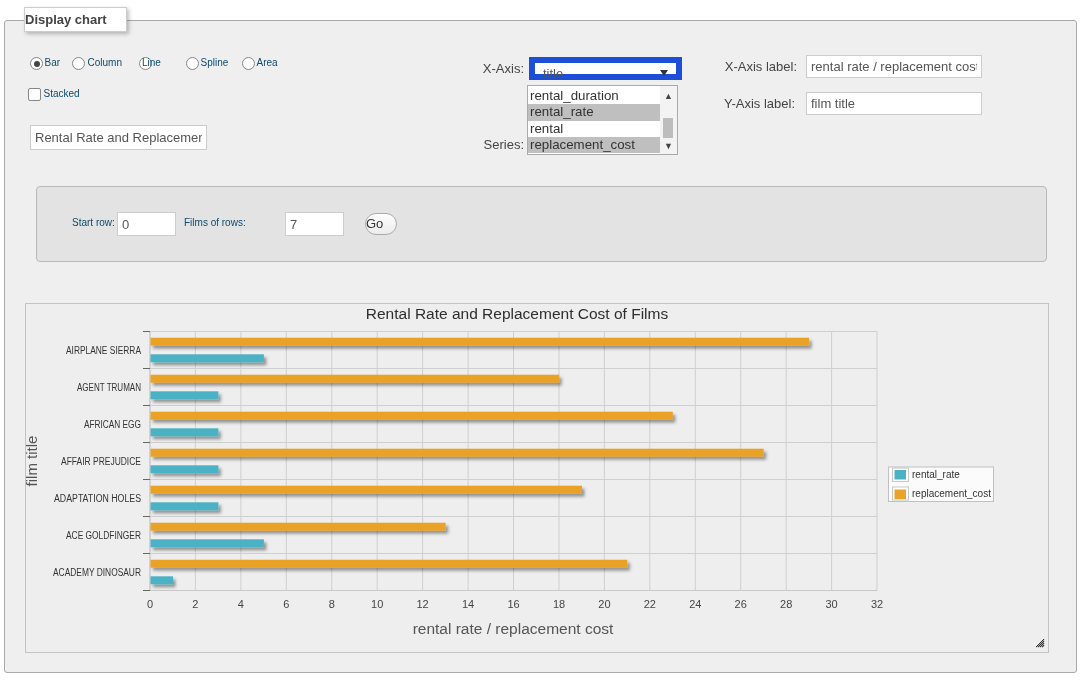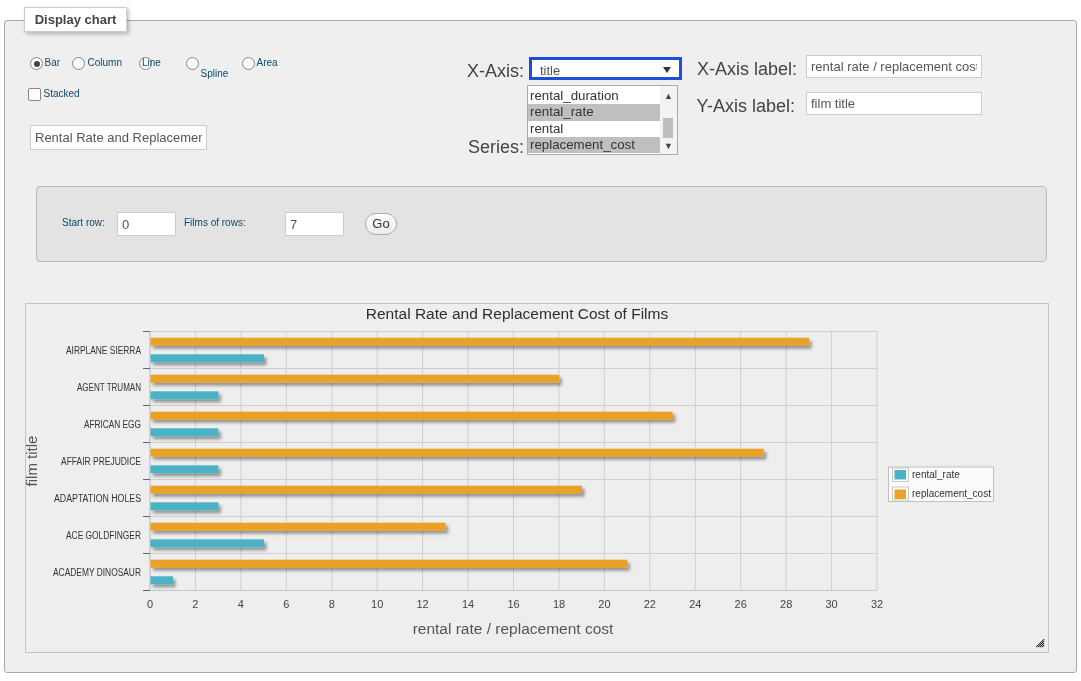--- a/index.html
+++ b/index.html
@@ -1,30 +1,30 @@
 <!DOCTYPE html>
 <html><head>
 <meta charset="utf-8">
 <style>
   html,body{margin:0;padding:0;background:#fff;}
   body{font-family:"Liberation Sans",sans-serif;}
   #page{position:relative;width:1081px;height:681px;overflow:hidden;}
   .abs{position:absolute;}
   #fs{left:4px;top:20px;width:1073px;height:653px;background:#efefef;border:1px solid #a9a9a9;border-radius:3px;box-sizing:border-box;}
-  #fslegend{left:24px;top:7px;background:#fff;border:1px solid #ccc;box-shadow:2px 2px 4px rgba(0,0,0,0.25);width:103px;height:25px;line-height:24px;text-align:center;font-size:13px;font-weight:bold;color:#444;box-sizing:border-box;}
+  #fslegend{left:24px;top:7px;background:#fff;border:1px solid #ccc;box-shadow:2px 2px 4px rgba(0,0,0,0.25);width:103px;height:25px;line-height:24px;text-align:left;font-size:13px;font-weight:bold;color:#444;box-sizing:border-box;}
   .lbl{position:absolute;font-size:10px;color:#0c4a6e;white-space:nowrap;}
-  .rlbl{position:absolute;font-size:18px;color:#444;white-space:nowrap;text-align:right;}
+  .rlbl{position:absolute;font-size:13px;color:#444;white-space:nowrap;text-align:right;}
   input[type=text]{position:absolute;box-sizing:border-box;border:1px solid #ccc;background:#fff;font-family:"Liberation Sans",sans-serif;font-size:13px;color:#555;padding:0 4px;margin:0;outline:none;}
   .radio{position:absolute;width:13px;height:13px;border:1px solid #878787;border-radius:50%;background:#fdfdfd;box-sizing:border-box;}
   .radio.sel::after{content:"";position:absolute;left:2.5px;top:2.5px;width:6px;height:6px;border-radius:50%;background:#444;}
   .checkbox{position:absolute;width:13px;height:13px;border:1px solid #878787;border-radius:2px;background:#fdfdfd;box-sizing:border-box;}
   #toolbar{left:36px;top:186px;width:1011px;height:76px;background:#e3e3e3;border:1px solid #b9b9b9;border-radius:4px;box-sizing:border-box;}
-  #gobtn{left:365px;top:213px;width:32px;height:22px;border:1px solid #ababab;border-radius:11px;background:linear-gradient(#fefefe,#ececec);font-size:13px;color:#333;text-align:center;line-height:20px;box-sizing:border-box;}
+  #gobtn{left:365px;top:213px;width:32px;height:22px;border:1px solid #ababab;border-radius:11px;background:linear-gradient(#fefefe,#ececec);font-size:13px;color:#333;line-height:20px;box-sizing:border-box;}
   #chartbox{left:25px;top:303px;width:1024px;height:350px;border:1px solid #c3c3c3;background:#eee;box-sizing:border-box;}
-  #sel{left:529px;top:57px;width:153px;height:23px;background:#fff;border:3px solid #1d4ed8;box-sizing:border-box;font-size:13px;color:#555;line-height:21px;padding-left:8px;}
+  #sel{left:529px;top:57px;width:153px;height:23px;background:#fff;border:6px solid #1d4ed8;box-sizing:border-box;font-size:13px;color:#555;line-height:21px;padding-left:8px;}
   #sel .arr{position:absolute;right:8px;top:7px;width:0;height:0;border-left:4.5px solid transparent;border-right:4.5px solid transparent;border-top:6px solid #333;}
   #mlist{left:527px;top:84.5px;width:151px;height:70.5px;background:#fff;border:1px solid #aaa;box-sizing:border-box;overflow:hidden;}
   .opt{position:absolute;left:0;width:132px;height:16.3px;font-size:13.3px;color:#333;padding-left:2px;box-sizing:border-box;line-height:16.3px;white-space:nowrap;}
   .opt.sel{background:#bfbfbf;}
   #sbar{position:absolute;right:0;top:0;width:17px;height:68.5px;background:#f3f3f3;}
   .sbtn{position:absolute;right:0;width:17px;height:14px;background:#f3f3f3;color:#444;font-size:9px;text-align:center;line-height:14px;}
   #sthumb{position:absolute;right:4px;top:32px;width:10px;height:20px;background:#bdbdbd;}
 </style>
 </head>
 <body>
@@ -32,21 +32,21 @@
   <div class="abs" id="fs"></div>
   <div class="abs" id="fslegend">Display chart</div>
 
   <div class="radio sel" style="left:30px;top:57px;"></div>
   <div class="lbl" style="left:44.5px;top:56.5px;">Bar</div>
   <div class="radio" style="left:71.5px;top:57px;"></div>
   <div class="lbl" style="left:87.5px;top:56.5px;">Column</div>
   <div class="radio" style="left:139px;top:57px;"></div>
   <div class="lbl" style="left:142px;top:56.5px;">Line</div>
   <div class="radio" style="left:185.5px;top:57px;"></div>
-  <div class="lbl" style="left:200.5px;top:56.5px;margin-top:11px;">Spline</div>
+  <div class="lbl" style="left:200.5px;top:56.5px;">Spline</div>
   <div class="radio" style="left:242px;top:57px;"></div>
   <div class="lbl" style="left:256.5px;top:56.5px;">Area</div>
 
   <div class="checkbox" style="left:28px;top:88px;"></div>
   <div class="lbl" style="left:43.5px;top:87.5px;">Stacked</div>
 
   <input type="text" style="left: 30px; top: 125px; width: 177px; height: 25px;" value="Rental Rate and Replacement Cost of Films">
 
   <div class="rlbl" style="right:557px;top:61px;">X-Axis:</div>
   <div class="abs" id="sel">title<span class="arr"></span></div>
@@ -62,21 +62,21 @@
     <div id="sthumb"></div>
     <div class="sbtn" style="bottom:1px;">▼</div>
   </div>
 
   <div class="rlbl" style="right:284px;top:59px;margin-left:9px;">X-Axis label:</div>
   <input type="text" style="left: 806px; top: 55px; width: 176px; height: 23px;" value="rental rate / replacement cost">
   <div class="rlbl" style="right:286px;top:96px;text-align:center;">Y-Axis label:</div>
   <input type="text" style="left: 806px; top: 92px; width: 176px; height: 23px;" value="film title">
 
   <div class="abs" id="toolbar"></div>
-  <div class="lbl" style="left:62px;top:217px;">Start row:</div>
+  <div class="lbl" style="left:72px;top:217px;">Start row:</div>
   <input type="text" style="left: 117px; top: 212px; width: 59px; height: 24px;" value="0">
   <div class="lbl" style="left:184px;top:217px;">Films of rows:</div>
   <input type="text" style="left: 285px; top: 212px; width: 59px; height: 24px;" value="7">
   <div class="abs" id="gobtn">Go</div>
 
   <div class="abs" id="chartbox"></div>
   <svg class="abs" style="left:25px;top:303px;" width="1023" height="349" viewBox="0 0 1023 349" font-family="Liberation Sans, sans-serif">
     <defs>
         <filter id="bsh" x="-5%" y="-5%" width="110%" height="115%">
           <feDropShadow dx="2.5" dy="3" stdDeviation="1.5" flood-color="#000" flood-opacity="0.38"></feDropShadow>

